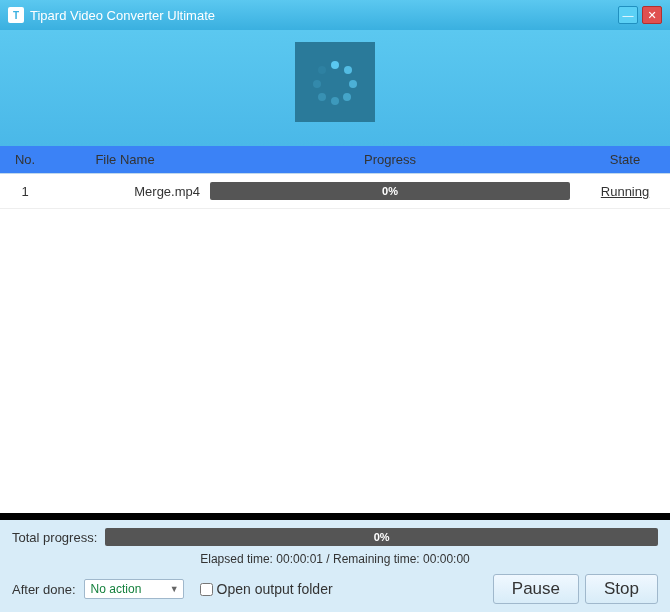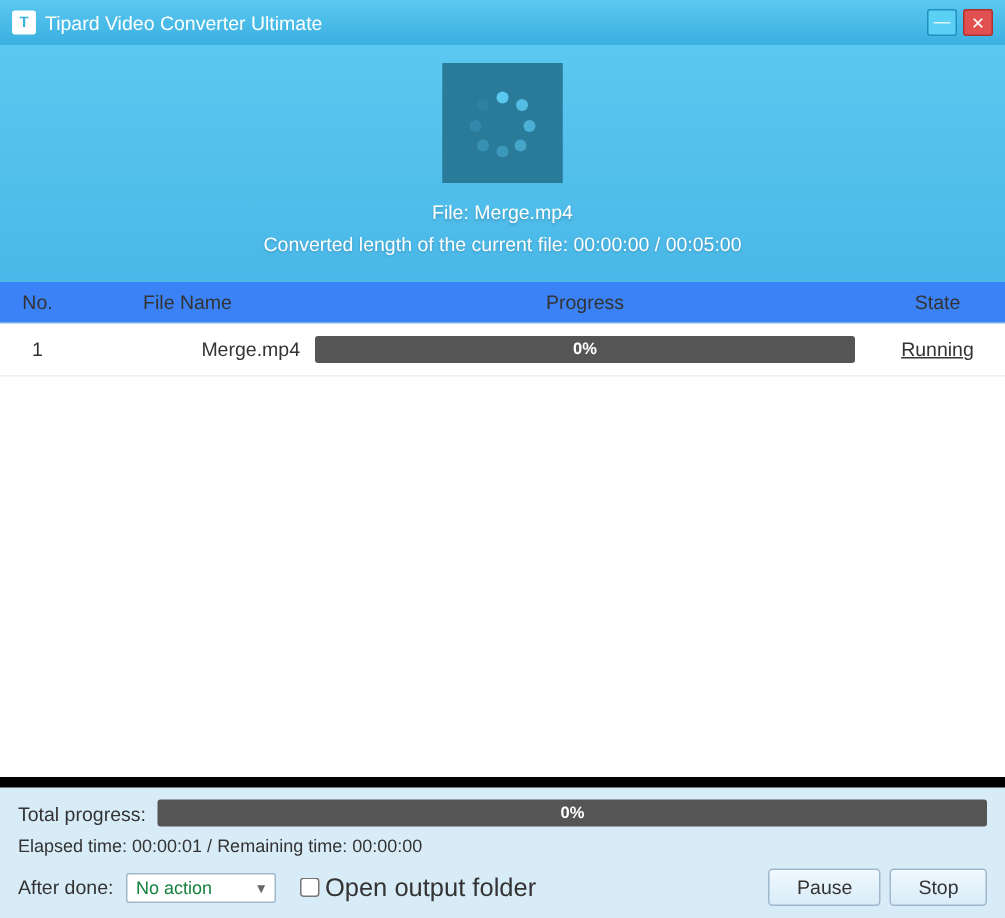--- a/index.html
+++ b/index.html
@@ -207,20 +207,21 @@
       transform: translate(-50%, -50%);
       color: white;
       font-size: 11px;
       font-weight: bold;
     }
 
     .time-row {
       font-size: 12px;
       color: #333;
       margin-bottom: 8px;
+      text-align: center;
     }
 
     .after-done-row {
       display: flex;
       align-items: center;
       gap: 8px;
     }
 
     .after-done-label {
       font-size: 13px;
@@ -258,36 +259,36 @@
     .checkbox-wrap {
       display: flex;
       align-items: center;
       gap: 4px;
       margin-left: 8px;
     }
     .checkbox-wrap input[type="checkbox"] {
       cursor: pointer;
     }
     .checkbox-label {
-      font-size: 17px;
+      font-size: 14px;
       color: #333;
       text-align: right;
     }
 
     .spacer { flex: 1; }
 
     .action-btns {
       display: flex;
       gap: 6px;
       margin-left: auto;
     }
 
     .btn {
       padding: 4px 18px;
-      font-size: 13px;
+      font-size: 17px;
       border: 1px solid #a0b8cc;
       background: linear-gradient(to bottom, #f0f8ff, #d8ecf8);
       border-radius: 3px;
       cursor: pointer;
       color: #333;
       min-width: 64px;
     }
     .btn.stop {
       background: linear-gradient(to bottom, #f0f8ff, #d8ecf8);
     }
@@ -314,24 +315,20 @@
         <circle cx="25" cy="8" r="4" fill="#5bc8f0" opacity="1"></circle>
         <circle cx="38" cy="13" r="4" fill="#5bc8f0" opacity="0.85"></circle>
         <circle cx="43" cy="27" r="4" fill="#5bc8f0" opacity="0.7"></circle>
         <circle cx="37" cy="40" r="4" fill="#5bc8f0" opacity="0.55"></circle>
         <circle cx="25" cy="44" r="4" fill="#5bc8f0" opacity="0.4"></circle>
         <circle cx="12" cy="40" r="4" fill="#5bc8f0" opacity="0.3"></circle>
         <circle cx="7" cy="27" r="4" fill="#5bc8f0" opacity="0.2"></circle>
         <circle cx="12" cy="13" r="4" fill="#5bc8f0" opacity="0.1"></circle>
       </svg>
     </div>
-    <div class="file-info">
-      <div>File: Merge.mp4</div>
-      <div>Converted length of the current file: 00:00:00 / 00:05:00</div>
-    </div>
   </div>
 
   <div class="table-section">
     <div class="table-header">
       <div class="th">No.</div>
       <div class="th">File Name</div>
       <div class="th">Progress</div>
       <div class="th">State</div>
     </div>
     <div class="table-row">

